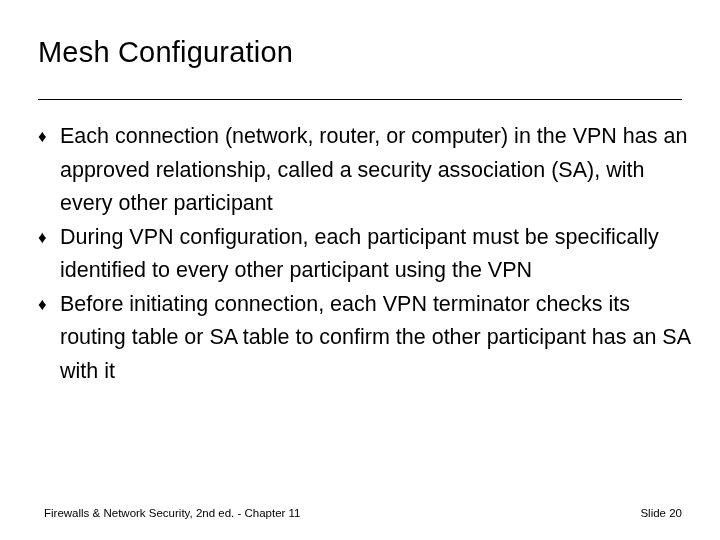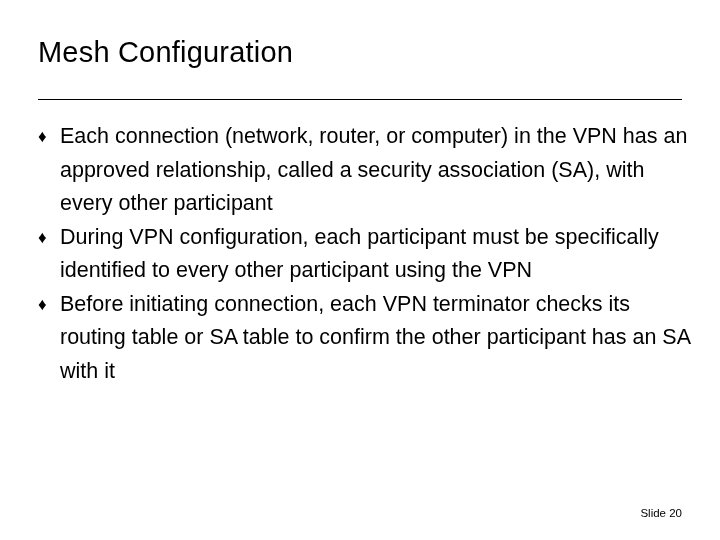--- a/index.html
+++ b/index.html
@@ -101,15 +101,16 @@
       <span class="bullet-text">During VPN configuration, each participant must be specifically identified to every other participant using the VPN</span>
     </div>
 
     <div class="bullet-item">
       <span class="bullet-marker">♦</span>
       <span class="bullet-text">Before initiating connection, each VPN terminator checks its routing table or SA table to confirm the other participant has an SA with it</span>
     </div>
 
   </div>
 
+  <div class="footer">Firewalls &amp; Network Security, 2nd ed. - Chapter 11</div>
   <div class="slide-number">Slide 20</div>
 
 </div>
 
 </body></html>

